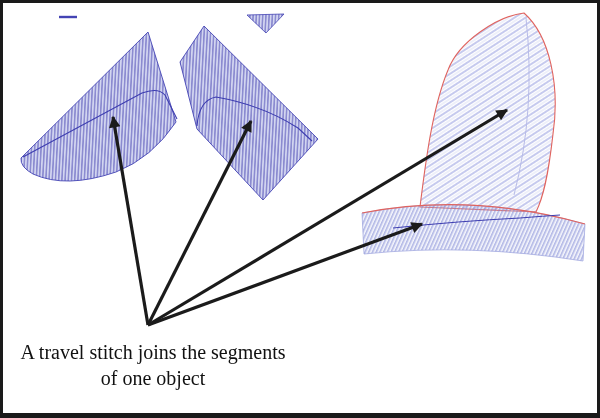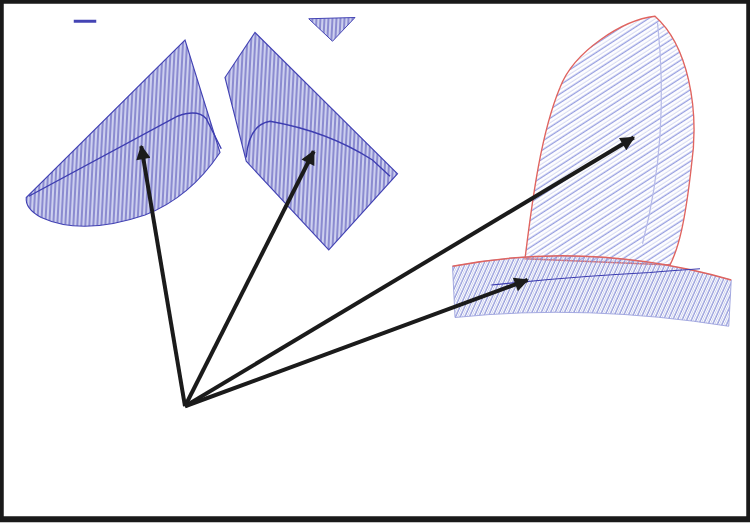--- a/index.html
+++ b/index.html
@@ -73,14 +73,18 @@
     <path d="M 393,228 Q 460,221 520,218 Q 545,216 560,215" fill="none" stroke-width="1" stroke="#3d3db0"></path>
 
     <g stroke-width="3.2" fill="none" stroke="#1b1b1b">
       <line x1="148" y1="325" x2="113" y2="117" marker-end="url(#ah)"></line>
       <line x1="148" y1="325" x2="251" y2="121" marker-end="url(#ah)"></line>
       <line x1="148" y1="325" x2="507" y2="110" marker-end="url(#ah)"></line>
       <line x1="148" y1="325" x2="422" y2="224" marker-end="url(#ah)"></line>
     </g>
   </svg>
 
+  <div class="caption">
+    <div>A travel stitch joins the segments</div>
+    <div>of one object</div>
+  </div>
 
 </div>
 
 </body></html>

